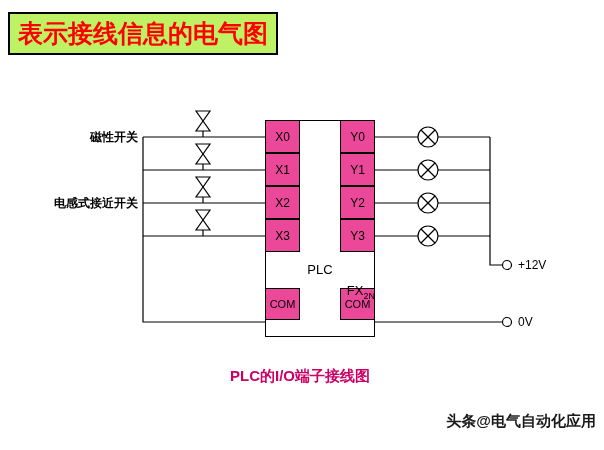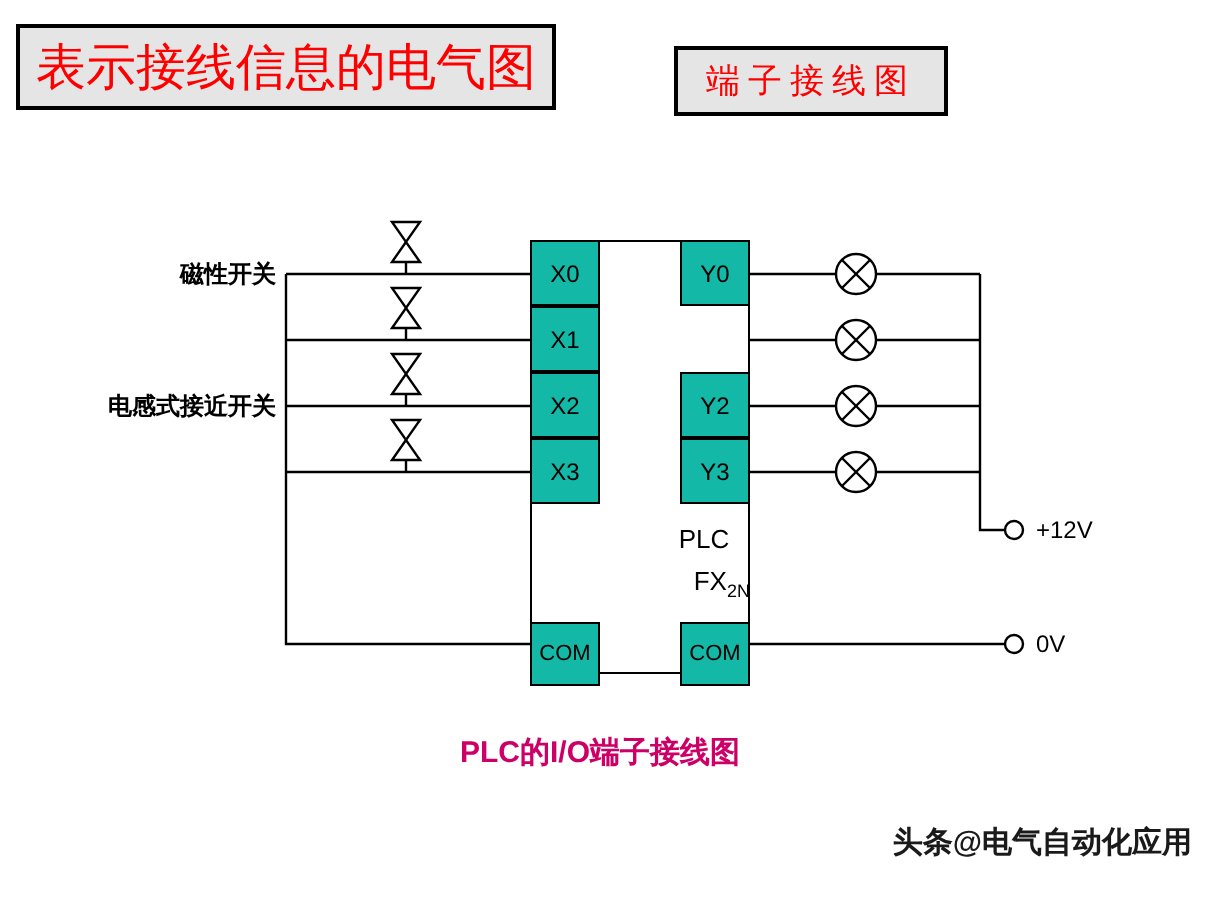--- a/index.html
+++ b/index.html
@@ -6,47 +6,46 @@
     --title-red:#ff0000;
     --caption-magenta:#cc0066;
     --line-black:#000000;
     --watermark-dark:#1a1a1a;
   }
   html,body{margin:0;padding:0;background:#fff;}
   .slide{
     position:relative;width:604px;height:450px;background:#ffffff;overflow:hidden;
     font-family:"Liberation Sans",sans-serif;color:#000;
   }
-  .title-box{position:absolute;border:2px solid #000;background:#e5e5e5;color:var(--title-red,#f00);font-weight:normal;white-space:nowrap;}
+  .title-box{position:absolute;border:2px solid #000;background:#bef264;color:var(--title-red,#f00);font-weight:bold;white-space:nowrap;}
   .title-box.main{left:8px;top:12px;font-size:25px;padding:3px 8px;}
   .title-box.sub{left:337px;top:23px;font-size:17px;padding:4px 14px;letter-spacing:4px;}
   .wiring{position:absolute;left:0;top:0;pointer-events:none;}
   .sensor-label{position:absolute;left:0;width:138px;text-align:right;font-size:12px;height:18px;line-height:18px;font-weight:bold;}
   .plc-outline{position:absolute;left:265px;top:120px;width:110px;height:217px;border:1px solid var(--line-black,#000);box-sizing:border-box;background:#fff;}
   .term{
     position:absolute;width:35px;height:33px;border:1px solid var(--line-black,#000);box-sizing:border-box;
-    display:flex;align-items:center;justify-content:center;font-size:12px;background:#14b8a6;
+    display:flex;align-items:center;justify-content:center;font-size:12px;background:#ec4899;
   }
   .term.in{left:265px;}
   .term.out{left:340px;}
-  .term.com{height:32px;top:311px;font-size:11px;}
-  .plc-name{position:absolute;left:265px;top:262px;width:110px;text-align:center;font-size:13px;padding-left:32px;}
+  .term.com{height:32px;top:288px;font-size:11px;}
+  .plc-name{position:absolute;left:265px;top:262px;width:110px;text-align:center;font-size:13px;}
   .plc-model{position:absolute;left:265px;top:283px;width:110px;text-align:right;font-size:13px;}
   .plc-model sub{font-size:9px;}
   .pwr-label{position:absolute;left:518px;height:16px;line-height:16px;font-size:12px;white-space:nowrap;}
   .caption{position:absolute;left:150px;top:367px;width:300px;text-align:center;font-size:15px;font-weight:bold;color:var(--caption-magenta,#c06);}
   .watermark{position:absolute;right:8px;top:412px;font-size:15px;font-weight:bold;color:var(--watermark-dark,#1a1a1a);}
 </style>
 </head>
 <body>
 
 <div class="slide">
 
   <div class="title-box main">表示接线信息的电气图</div>
-  <div class="title-box sub">端子接线图</div>
 
   <svg class="wiring" width="604" height="450" viewBox="0 0 604 450">
 
     <g stroke="#000" stroke-width="1.2" fill="none">
       <path d="M143 137 V322 H265"></path>
       <path d="M143 137 H265"></path>
       <path d="M143 170 H265"></path>
       <path d="M143 203 H265"></path>
       <path d="M143 236 H265"></path>
       <path d="M375 137 H418 M438 137 H490"></path>
@@ -107,20 +106,21 @@
   <div class="sensor-label" style="top:194px">电感式接近开关</div>
 
   <div class="plc-outline"></div>
 
   <div class="term in" style="top:120px">X0</div>
   <div class="term in" style="top:153px">X1</div>
   <div class="term in" style="top:186px">X2</div>
   <div class="term in" style="top:219px">X3</div>
 
   <div class="term out" style="top:120px">Y0</div>
+  <div class="term out" style="top:153px">Y1</div>
   <div class="term out" style="top:186px">Y2</div>
   <div class="term out" style="top:219px">Y3</div>
 
   <div class="term in com">COM</div>
   <div class="term out com">COM</div>
 
   <div class="plc-name">PLC</div>
   <div class="plc-model"><span>FX</span><sub>2N</sub></div>
 
   <div class="pwr-label" style="top:257px">+12V</div>

